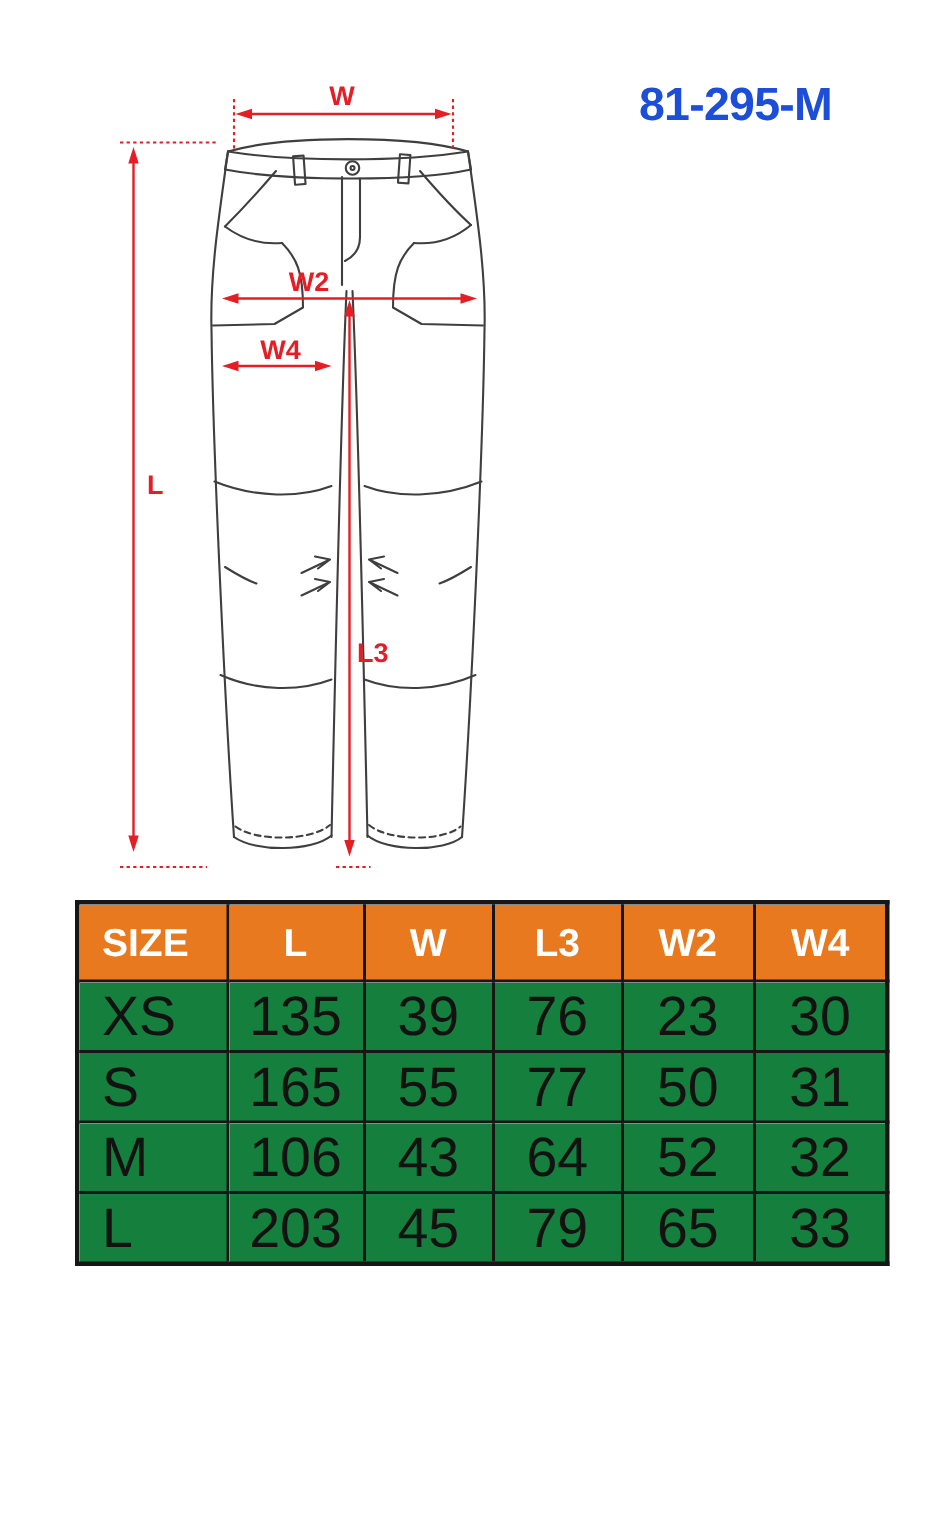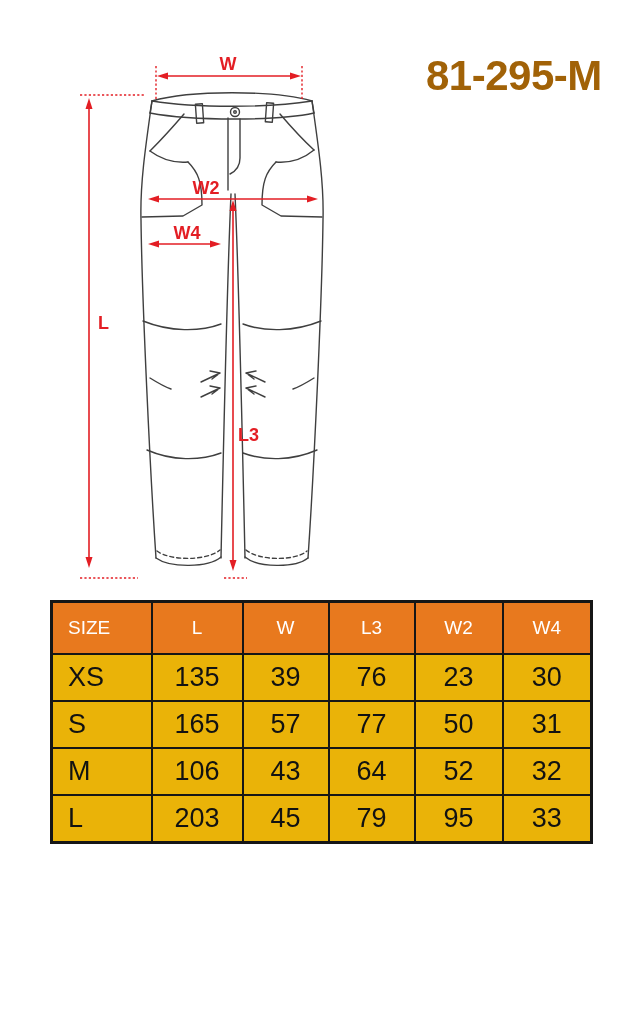--- a/index.html
+++ b/index.html
@@ -10,21 +10,21 @@
     --border-black:#161616;
     --header-text:#ffffff;
     --cell-text:#121212;
   }
   .stage{
     position:relative;width:632px;height:1024px;background:#ffffff;
     font-family:"Liberation Sans", sans-serif;overflow:hidden;
   }
   .product-code{
     position:absolute;left:426px;top:52px;
-    font-size:42px;font-weight:bold;color:#a16207;letter-spacing:-0.5px;
+    font-size:31px;font-weight:bold;color:#1d4ed8;letter-spacing:-0.5px;
     white-space:nowrap;
   }
   .diagram-svg{position:absolute;left:0;top:0;width:632px;height:598px;}
   .outline path, .outline circle, .outline rect{
     fill:none;stroke:var(--outline-gray);stroke-width:1.4;
     stroke-linecap:round;stroke-linejoin:round;
   }
   .dashline{stroke-dasharray:4 3;}
   .dim-line{stroke:var(--dimension-red);stroke-width:1.6;fill:none;}
   .dim-dash{stroke:var(--dimension-red);stroke-width:1.4;fill:none;stroke-dasharray:2.2 2.2;}
@@ -37,25 +37,25 @@
     position:absolute;left:50px;top:600px;width:540px;
     border-collapse:collapse;table-layout:fixed;
     border:3px solid var(--border-black);
   }
   .size-table th,.size-table td{
     border:2px solid var(--border-black);
     font-weight:normal;overflow:hidden;
   }
   .size-table thead th{
     background:var(--accent-orange);color:var(--header-text);
-    font-size:19px;height:48px;text-align:center;
+    font-size:26px;height:48px;text-align:center;font-weight:bold;
   }
   .size-table td{
-    background:#eab308;color:var(--cell-text);
-    font-size:27px;height:43px;text-align:center;
+    background:#15803d;color:var(--cell-text);
+    font-size:37px;height:43px;text-align:center;
   }
   .col-size{text-align:left !important;padding-left:15px;}
 </style>
 </head>
 <body>
 
 <div class="stage">
 
   <div class="product-code">81-295-M</div>
 
@@ -167,37 +167,37 @@
         <td class="col-size">XS</td>
         <td>135</td>
         <td>39</td>
         <td>76</td>
         <td>23</td>
         <td>30</td>
       </tr>
       <tr>
         <td class="col-size">S</td>
         <td>165</td>
-        <td>57</td>
+        <td>55</td>
         <td>77</td>
         <td>50</td>
         <td>31</td>
       </tr>
       <tr>
         <td class="col-size">M</td>
         <td>106</td>
         <td>43</td>
         <td>64</td>
         <td>52</td>
         <td>32</td>
       </tr>
       <tr>
         <td class="col-size">L</td>
         <td>203</td>
         <td>45</td>
         <td>79</td>
-        <td>95</td>
+        <td>65</td>
         <td>33</td>
       </tr>
     </tbody>
   </table>
 
 </div>
 
 </body></html>

